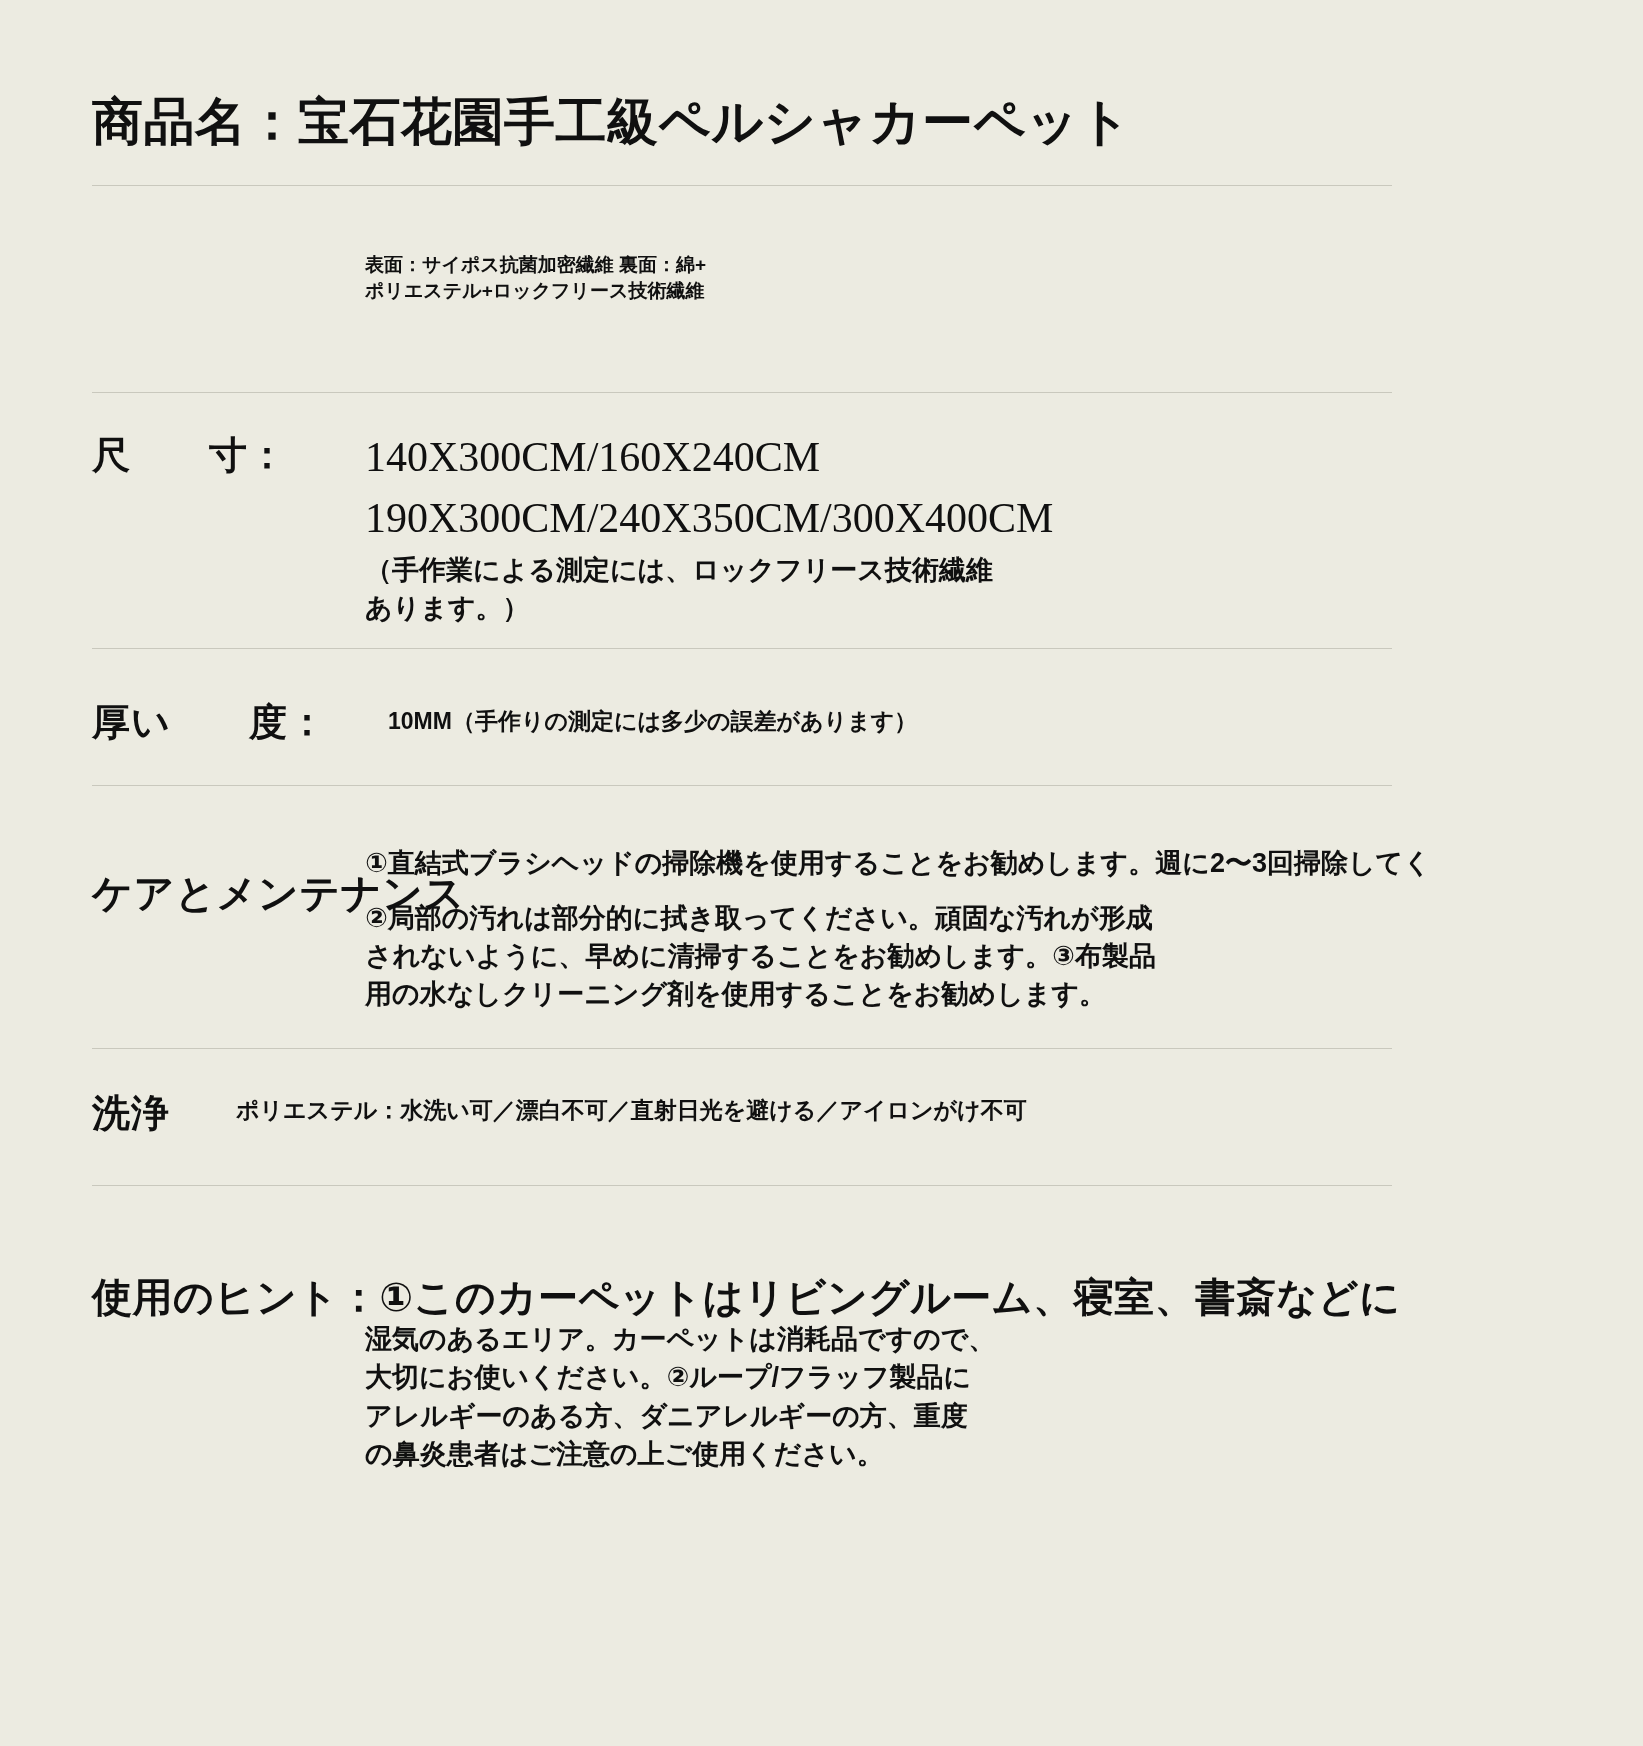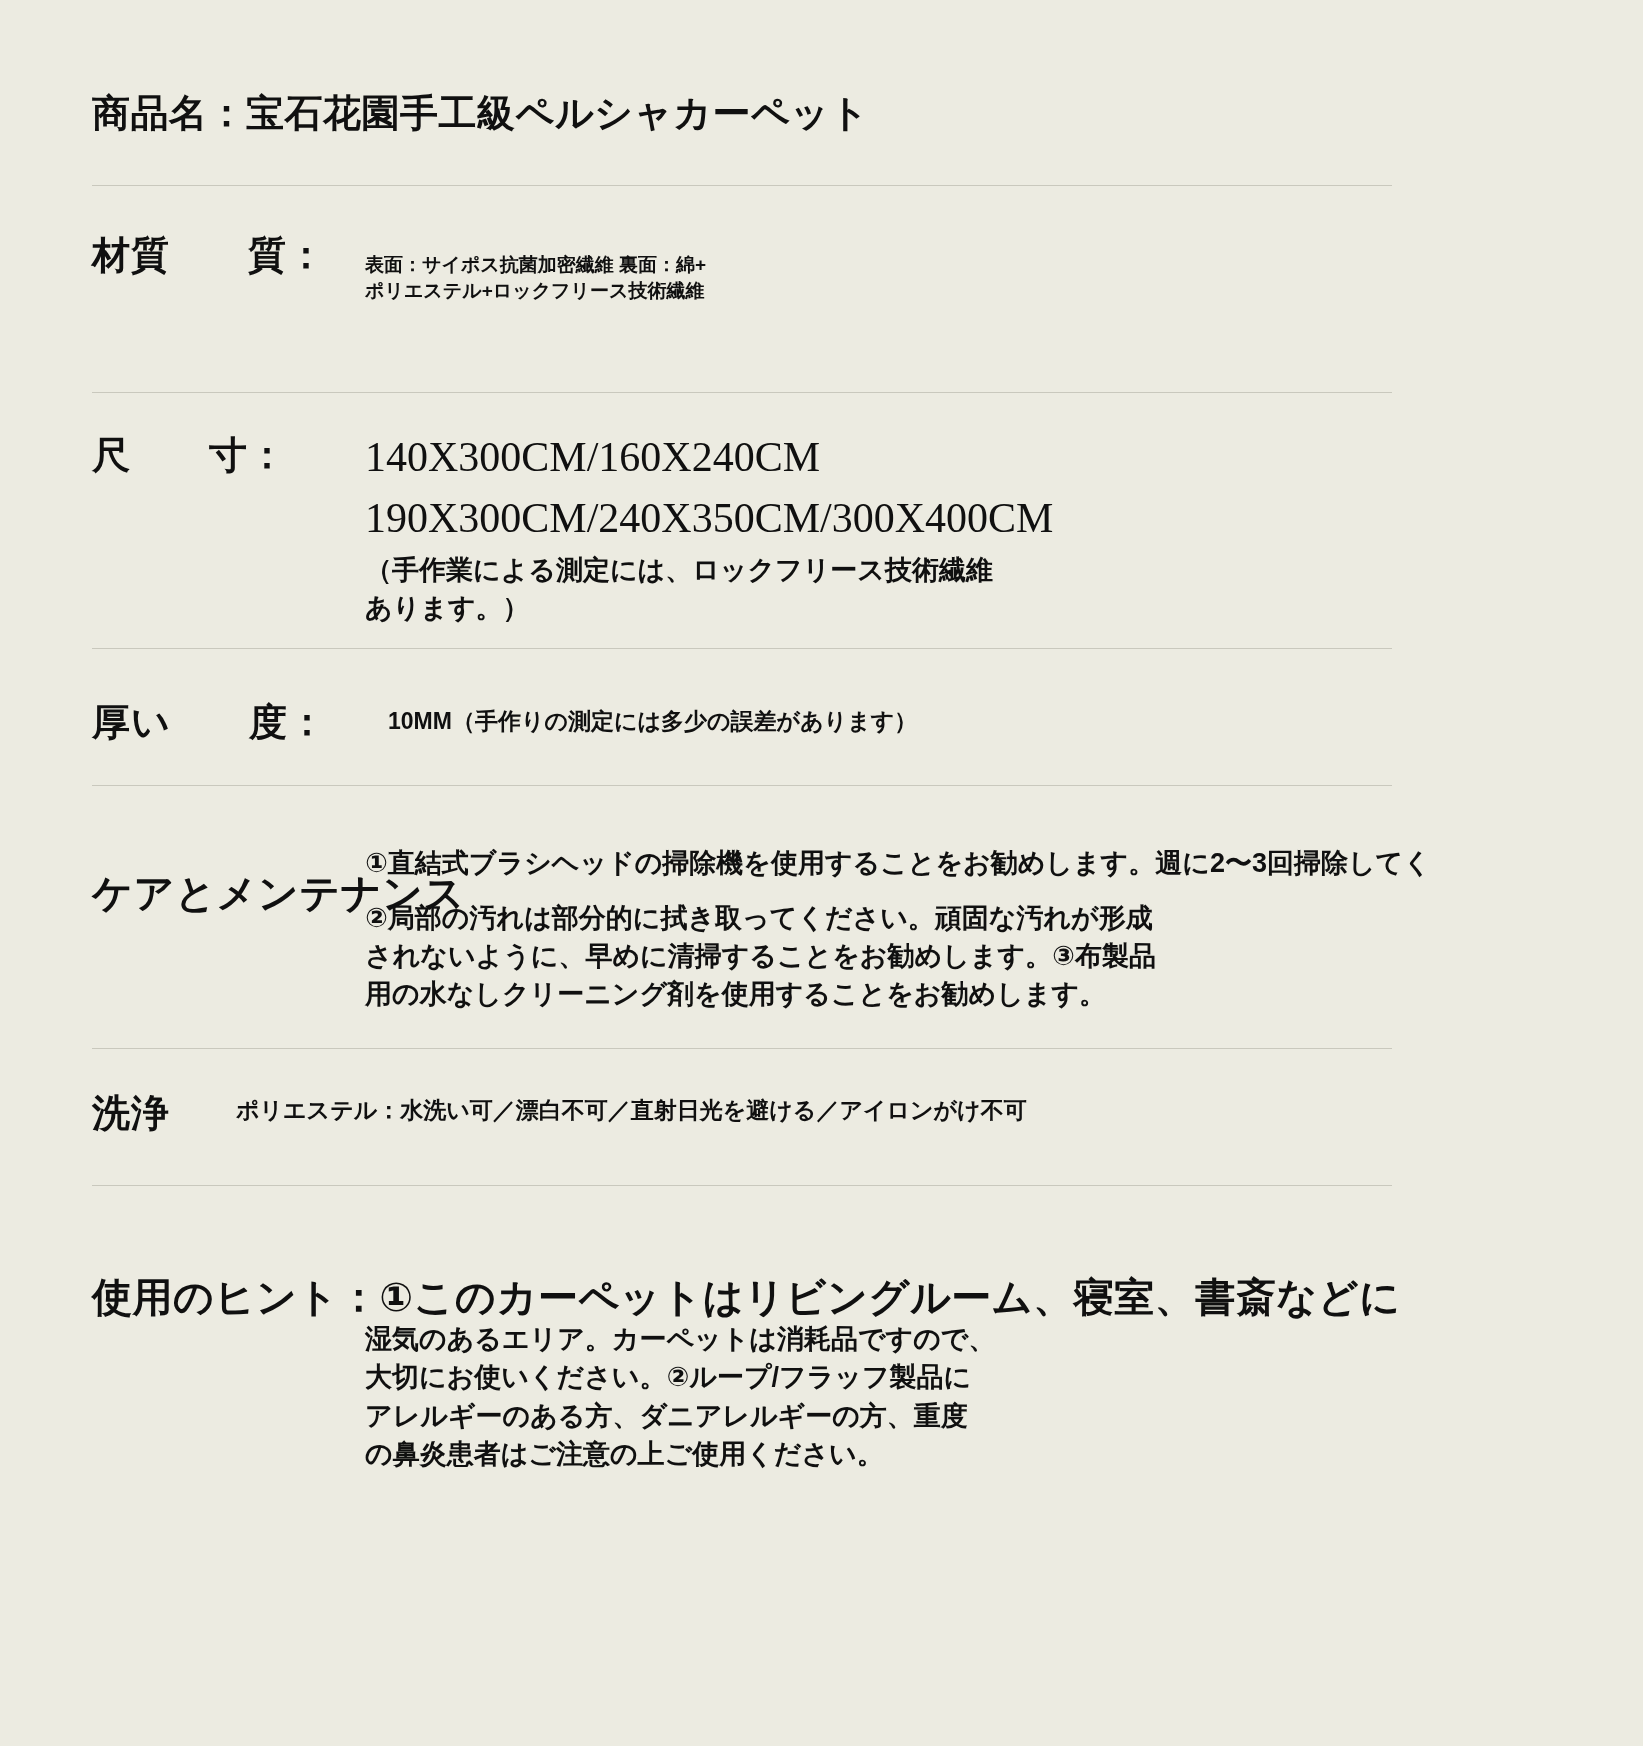--- a/index.html
+++ b/index.html
@@ -20,21 +20,21 @@
     position: absolute;
     inset: 0;
     padding: 0;
   }
 
   
   .title {
     position: absolute;
     left: 92px;
     top: 88px;
-    font-size: 38px;
+    font-size: 51px;
     font-weight: 700;
     letter-spacing: 0.5px;
     white-space: nowrap;
   }
 
   
   .rule {
     position: absolute;
     left: 92px;
     width: 1300px;
@@ -125,21 +125,20 @@
 </style>
 </head>
 <body>
 
 <div class="sheet">
 
   <div class="title">商品名：宝石花園手工級ペルシャカーペット</div>
 
   <div class="rule" id="rule-1"></div>
 
-  <div class="label" id="label-material">材質　　質：</div>
   <div class="value-sm" id="material-text">表面：サイポス抗菌加密繊維 裏面：綿+
 ポリエステル+ロックフリース技術繊維</div>
 
   <div class="rule" id="rule-2"></div>
 
   <div class="label" id="label-size">尺　　寸：</div>
   <div class="value-lg" id="size-text">140X300CM/160X240CM
 190X300CM/240X350CM/300X400CM</div>
   <div class="value-md" id="size-note">（手作業による測定には、ロックフリース技術繊維
 あります。）</div>

